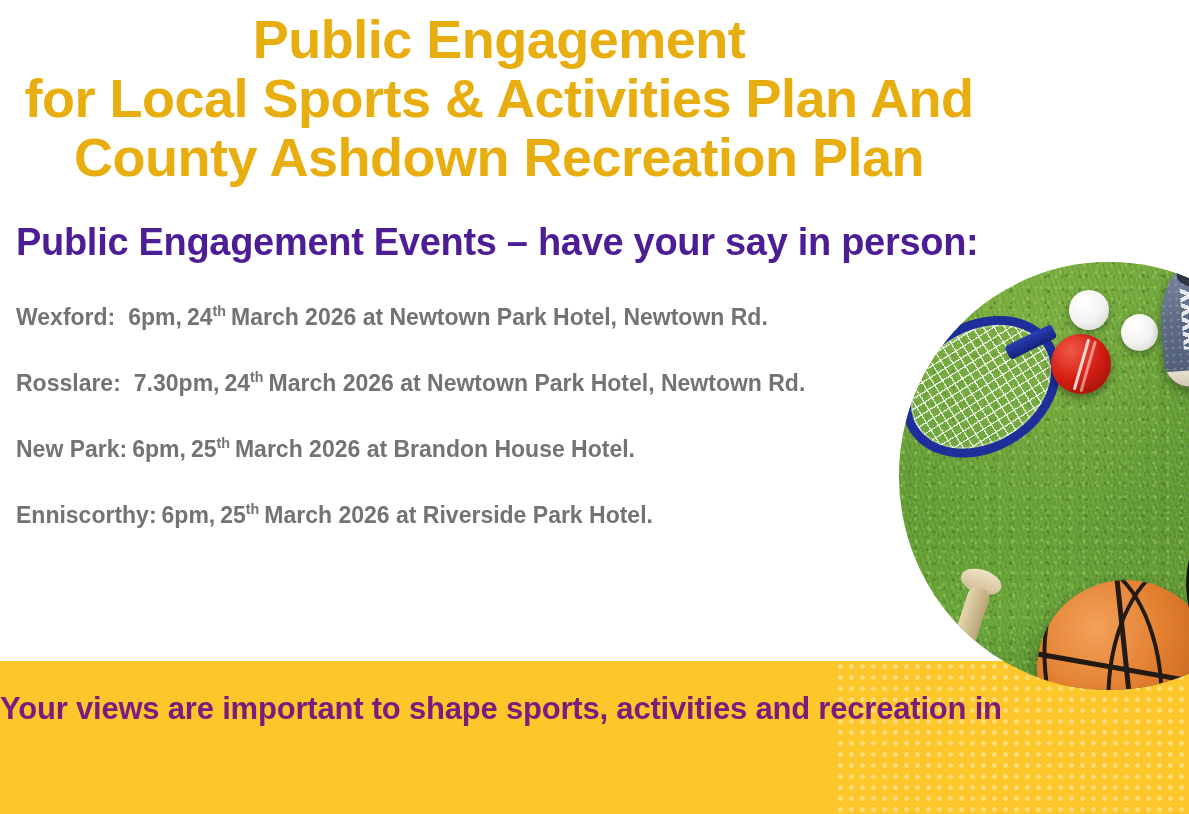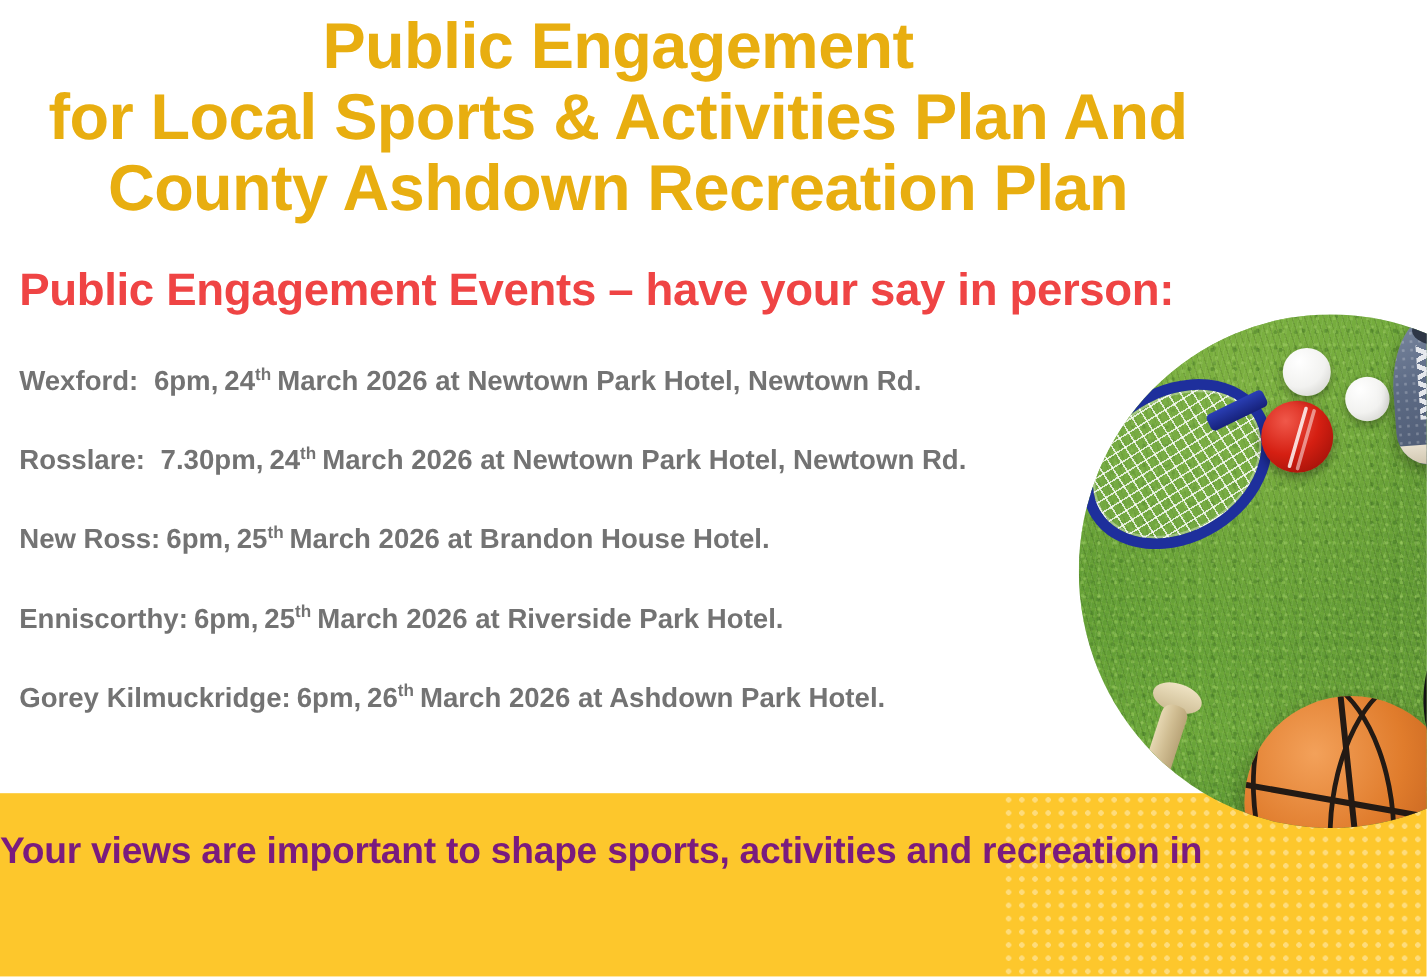--- a/index.html
+++ b/index.html
@@ -15,21 +15,21 @@
     width: 1189px;
     height: 814px;
     background: #ffffff;
     overflow: hidden;
   }
 
   
   .title-block {
     position: absolute;
     top: 10px;
-    left: 16px;
+    left: 0;
     width: 998px;
     text-align: center;
     z-index: 5;
   }
   .title-line {
     font-family: "Liberation Sans", sans-serif;
     font-weight: 700;
     font-size: 54px;
     line-height: 59px;
     letter-spacing: -0.5px;
@@ -40,21 +40,21 @@
   
   .subheading {
     position: absolute;
     top: 219px;
     left: 16px;
     font-family: "Liberation Sans", sans-serif;
     font-weight: 700;
     font-size: 38px;
     line-height: 46px;
     letter-spacing: -0.3px;
-    color: #ef4444;
+    color: #4c1d95;
     z-index: 5;
   }
 
   
   .events {
     position: absolute;
     top: 303px;
     left: 16px;
     width: 900px;
     z-index: 5;
@@ -345,30 +345,27 @@
 
     <div class="event-row">
       <span class="place">Wexford:</span><span class="gap-wide"></span><span>6pm,</span><span class="gap-narrow"></span><span>24</span><sup>th</sup><span class="gap-narrow"></span><span>March 2026 at Newtown Park Hotel, Newtown Rd.</span>
     </div>
 
     <div class="event-row">
       <span class="place">Rosslare:</span><span class="gap-wide"></span><span>7.30pm,</span><span class="gap-narrow"></span><span>24</span><sup>th</sup><span class="gap-narrow"></span><span>March 2026 at Newtown Park Hotel, Newtown Rd.</span>
     </div>
 
     <div class="event-row">
-      <span class="place">New Ross:</span><span class="gap-narrow"></span><span>6pm,</span><span class="gap-narrow"></span><span>25</span><sup>th</sup><span class="gap-narrow"></span><span>March 2026 at Brandon House Hotel.</span>
+      <span class="place">New Park:</span><span class="gap-narrow"></span><span>6pm,</span><span class="gap-narrow"></span><span>25</span><sup>th</sup><span class="gap-narrow"></span><span>March 2026 at Brandon House Hotel.</span>
     </div>
 
     <div class="event-row">
       <span class="place">Enniscorthy:</span><span class="gap-narrow"></span><span>6pm,</span><span class="gap-narrow"></span><span>25</span><sup>th</sup><span class="gap-narrow"></span><span>March 2026 at Riverside Park Hotel.</span>
     </div>
 
-    <div class="event-row">
-      <span class="place">Gorey Kilmuckridge:</span><span class="gap-narrow"></span><span>6pm,</span><span class="gap-narrow"></span><span>26</span><sup>th</sup><span class="gap-narrow"></span><span>March 2026 at Ashdown Park Hotel.</span>
-    </div>
 
   </div>
 
   <div class="photo">
     <div class="photo-inner"></div>
     <div class="grass-speckle"></div>
 
     <div class="racket">
       <div class="racket-head"></div>
       <div class="racket-shaft"></div>

